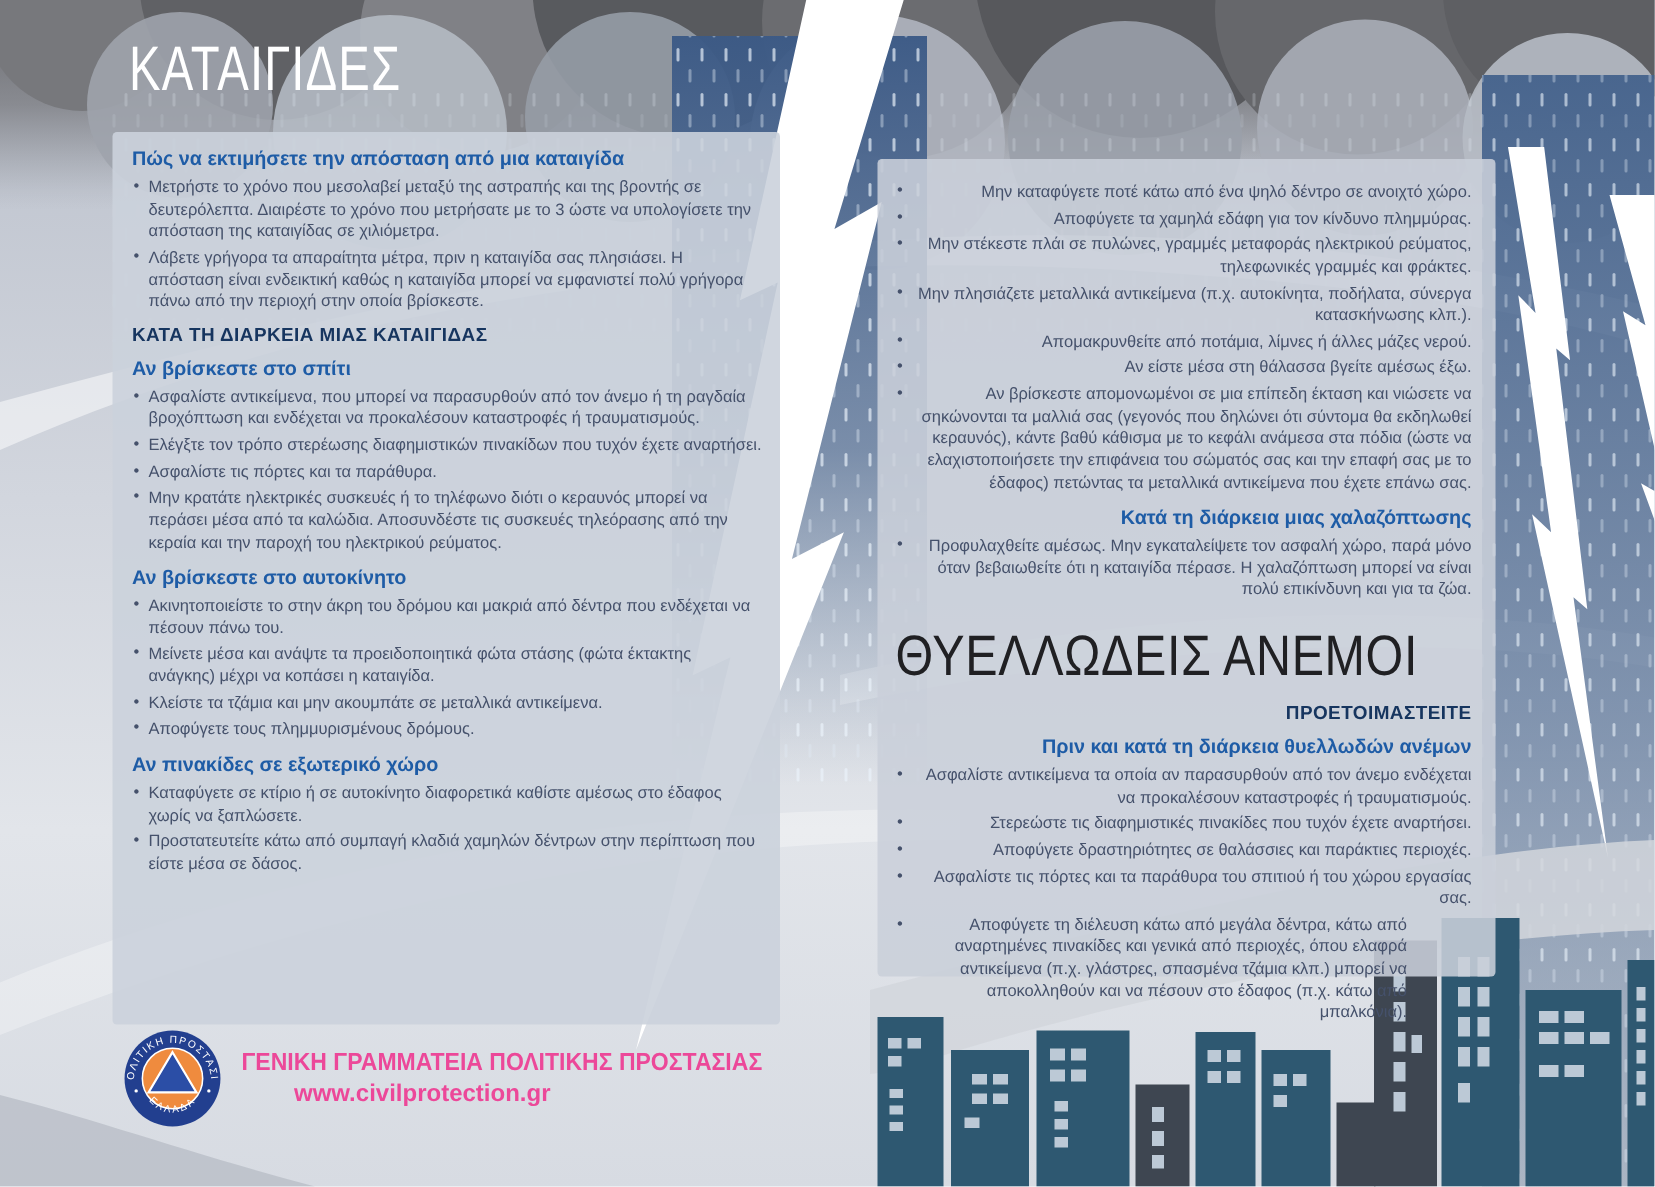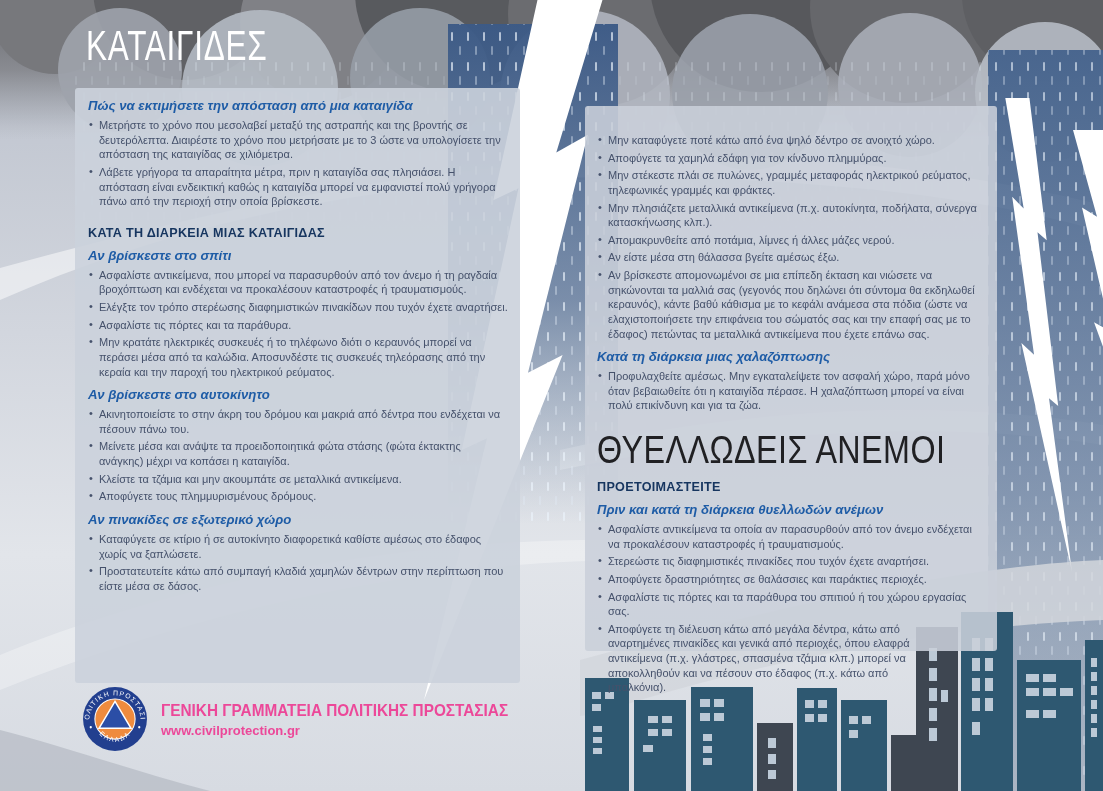--- a/index.html
+++ b/index.html
@@ -7,23 +7,23 @@
     width:1103px;height:791px;position:relative;overflow:hidden;
     font-family:"Liberation Sans","DejaVu Sans",sans-serif;
     background:linear-gradient(180deg,#9fa4ae 0%,#c3c8d2 16%,#d2d6de 42%,#e2e5ea 70%,#d7dbe2 100%);
   }
   .bg{position:absolute;left:0;top:0;z-index:0;}
   .panel{position:absolute;background:rgba(203,209,219,0.90);border-radius:3px;z-index:1;}
   #panel-left{left:75px;top:88px;width:445px;height:595px;}
   #panel-right{left:585px;top:106px;width:412px;height:545px;background:rgba(201,207,217,0.88);}
   .col{position:absolute;z-index:2;}
   #col-left{left:88px;top:90px;width:420px;}
-  #col-right{left:597px;top:128px;width:384px;}
-  .h-blue{color:#1e5ca6;font-weight:bold;font-size:13.2px;margin:8px 0 5px;font-style:italic;}
-  .h-navy{color:#16355f;font-weight:bold;font-size:12.6px;letter-spacing:.3px;margin:17px 0 2px;}
+  #col-right{left:597px;top:116px;width:384px;text-align:right;}
+  .h-blue{color:#1e5ca6;font-weight:bold;font-size:13.2px;margin:8px 0 5px;}
+  .h-navy{color:#16355f;font-weight:bold;font-size:12.6px;letter-spacing:.3px;margin:7px 0 2px;}
   ul.bullets{list-style:none;margin:5px 0 0;padding:0;}
   ul.bullets li{
     position:relative;font-size:11px;line-height:1.33;color:#45516b;
     padding-left:11px;margin-bottom:3px;
   }
   ul.bullets li::before{content:"•";position:absolute;left:1px;top:-1px;font-size:11px;color:#45516b;}
   .narrow{max-width:330px;}
   .big-title{
     font-weight:400;transform-origin:left top;white-space:nowrap;
   }
@@ -34,21 +34,21 @@
   #title-winds{
     color:#202023;font-size:38px;transform:scaleX(.85);letter-spacing:.5px;
     margin:16px 0 8px;
   }
   #footer{
     position:absolute;left:82px;top:686px;z-index:3;
     display:flex;align-items:center;gap:13px;
   }
   #footer .txt{color:#ec4899;}
   #footer .org{font-weight:bold;font-size:16.5px;transform:scaleX(.93);transform-origin:left center;white-space:nowrap;}
-  #footer .url{font-weight:bold;font-size:13px;margin-top:3px;}
+  #footer .url{font-weight:bold;font-size:16px;margin-top:3px;margin-left:35px;}
 </style>
 </head>
 <body>
 
 <svg class="bg" width="1103" height="791" viewBox="0 0 1103 791">
   <defs>
     <linearGradient id="cloudGrad" x1="0" y1="0" x2="0" y2="1">
       <stop offset="0" stop-color="#68696d" stop-opacity="1"></stop>
       <stop offset="0.5" stop-color="#7b7c81" stop-opacity="0.75"></stop>
       <stop offset="1" stop-color="#9a9ea6" stop-opacity="0"></stop>

